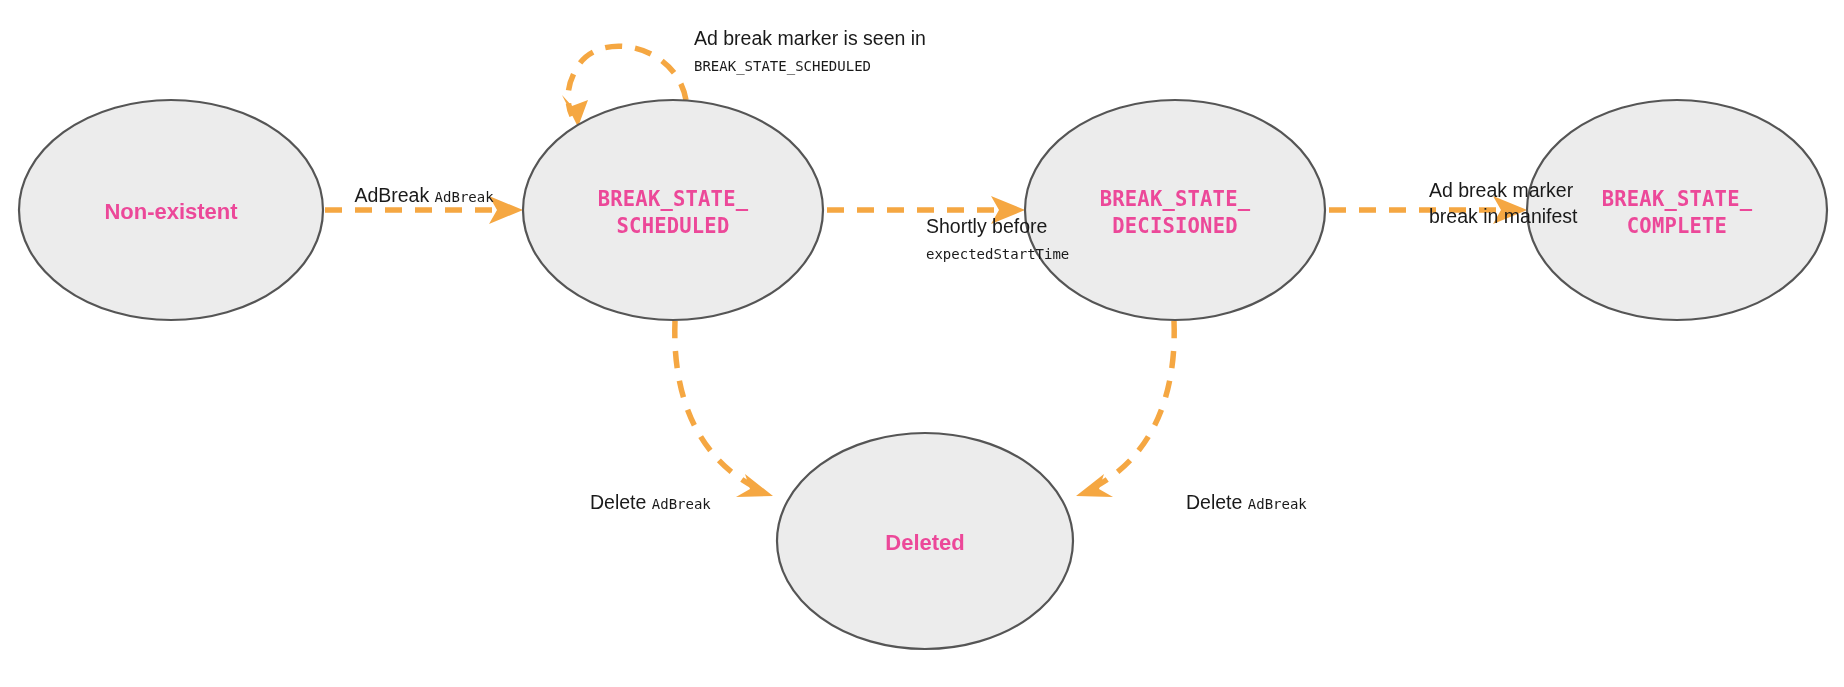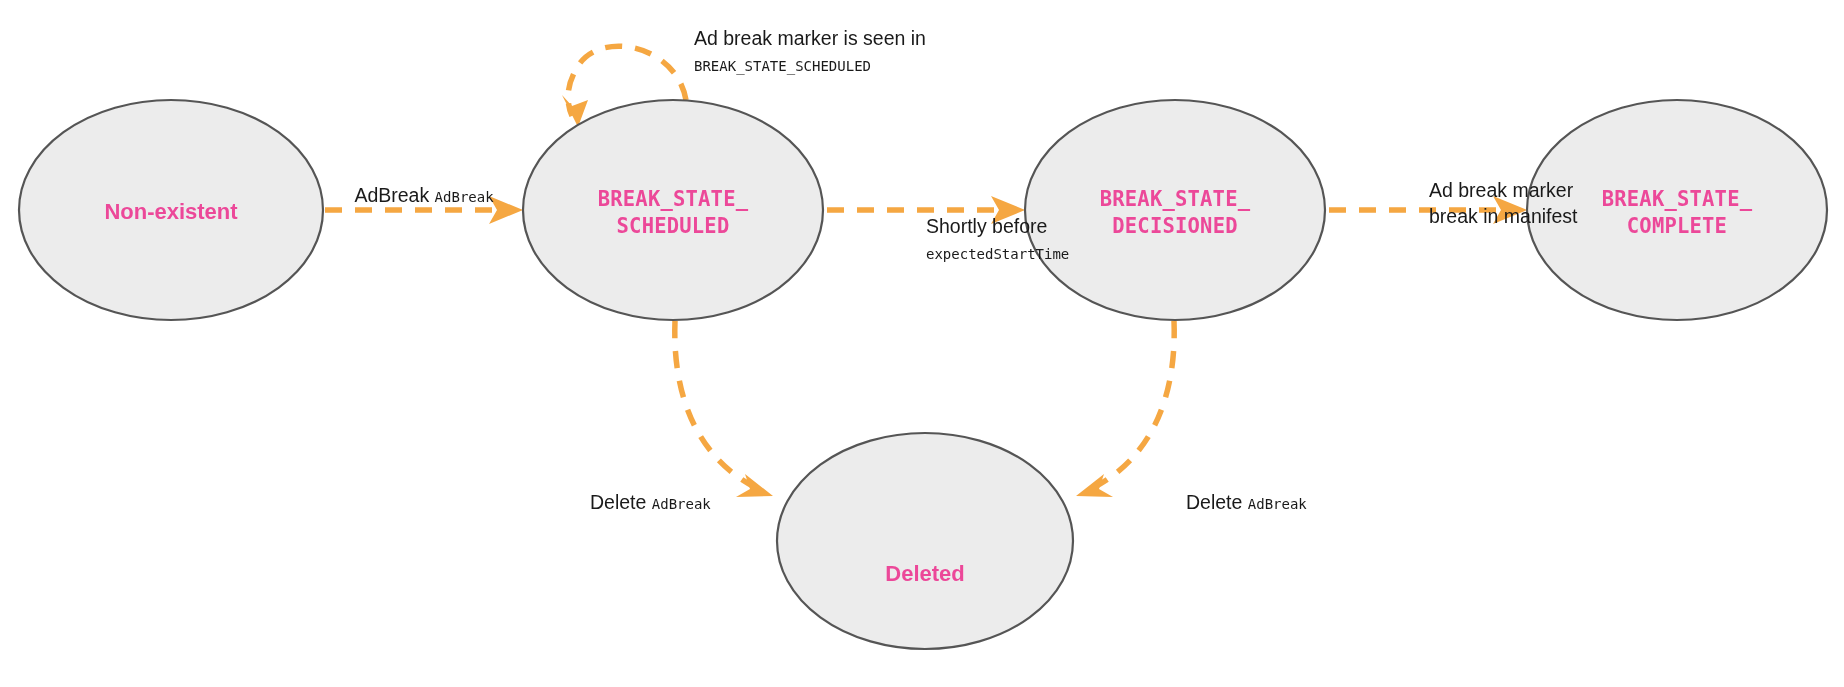--- a/index.html
+++ b/index.html
@@ -137,21 +137,21 @@
 
   <div class="node-label mono" style="left:673px; top:213px;">BREAK_STATE_
 SCHEDULED</div>
 
   <div class="node-label mono" style="left:1175px; top:213px;">BREAK_STATE_
 DECISIONED</div>
 
   <div class="node-label mono" style="left:1677px; top:213px;">BREAK_STATE_
 COMPLETE</div>
 
-  <div class="node-label sans" style="left:925px; top:543px;margin-top:31px;">Deleted</div>
+  <div class="node-label sans" style="left:925px; top:543px;">Deleted</div>
 
   <div class="edge-label centered" style="left:424px; top:183px;">
       <span class="ln"><span>AdBreak </span><span class="code">AdBreak</span></span>
     </div>
 
   <div class="edge-label left-align" style="left:694px; top:26px;">
       <span class="ln"><span>Ad break marker is seen in</span></span>
       <span class="ln"><span class="code">BREAK_STATE_SCHEDULED</span></span>
     </div>
 

